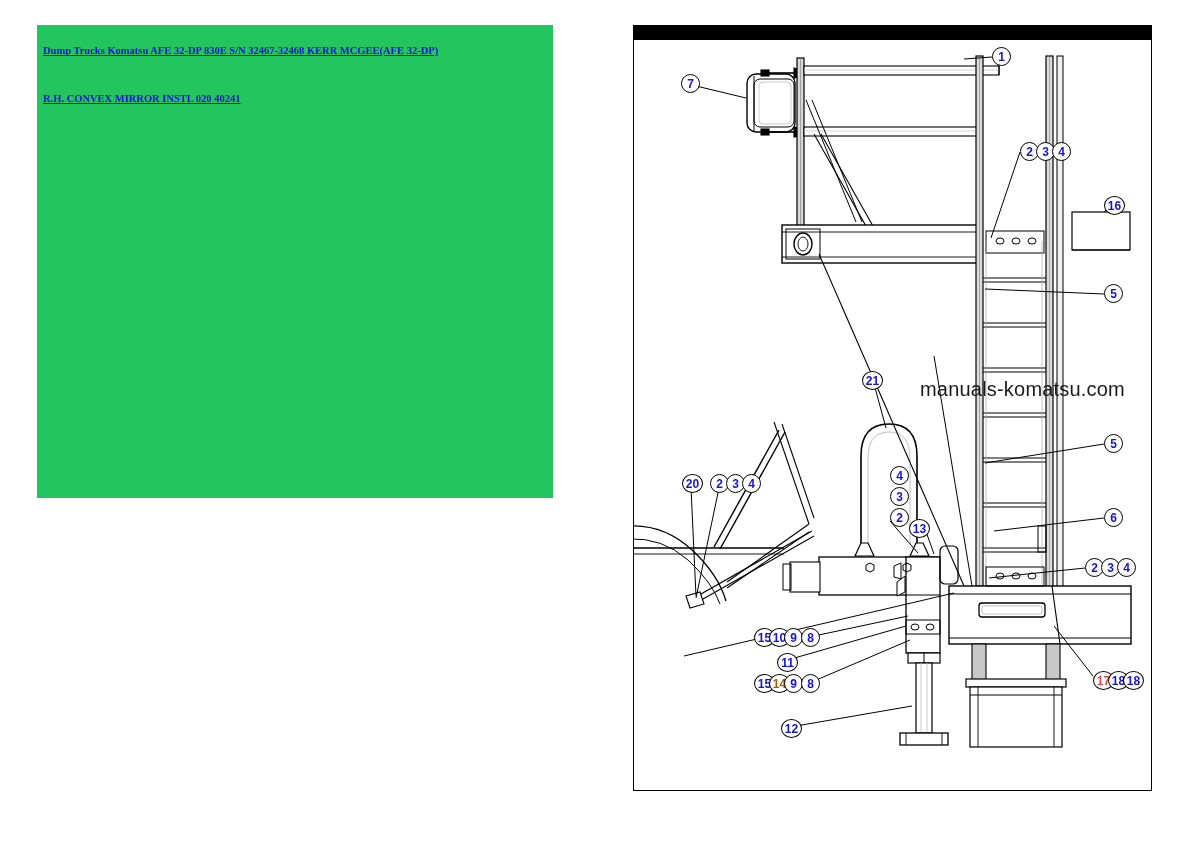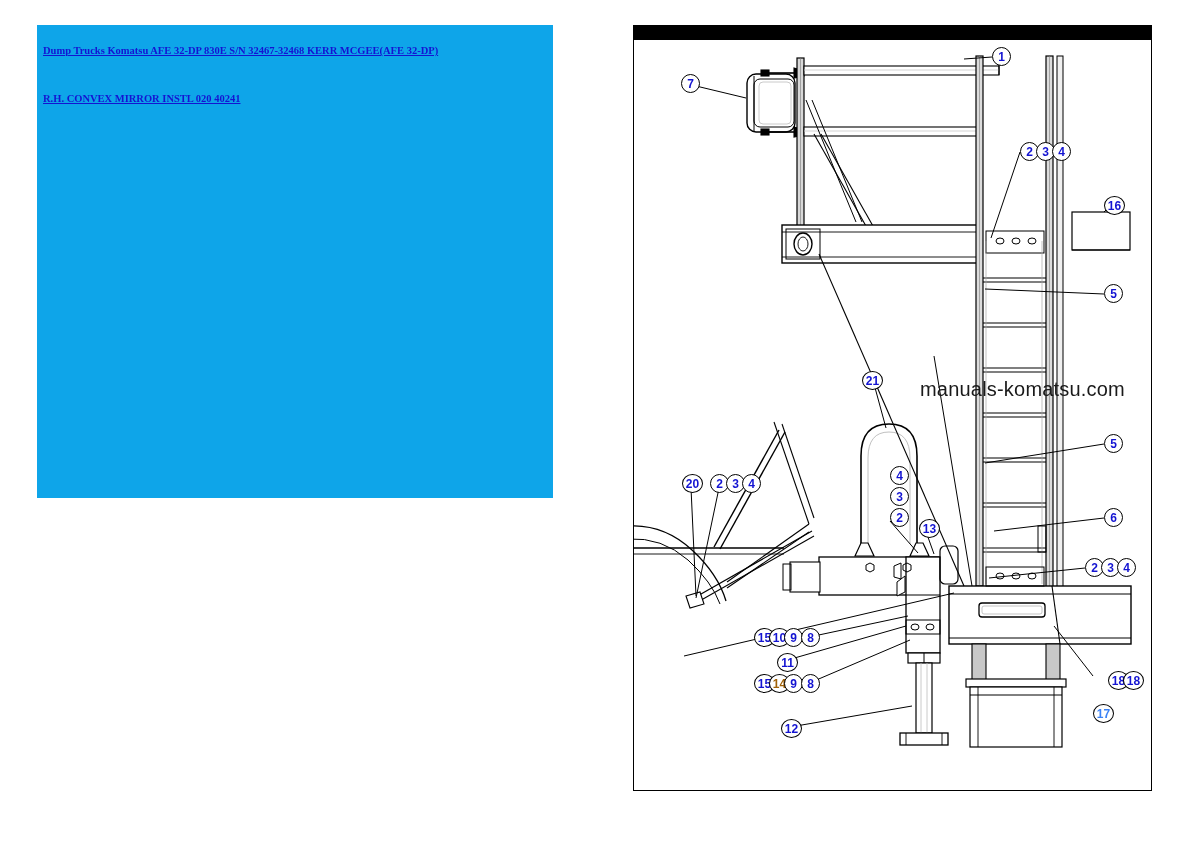--- a/index.html
+++ b/index.html
@@ -15,21 +15,21 @@
     overflow: hidden;
   }
 
   
   #left-panel {
     position: absolute;
     left: 37px;
     top: 25px;
     width: 516px;
     height: 473px;
-    background: #0ea5e9;
+    background: #22c55e;
   }
   .link-line {
     position: absolute;
     color: #1414d2;
     text-decoration: underline;
     font-family: "Liberation Serif", serif;
     font-weight: bold;
     white-space: nowrap;
     cursor: pointer;
     letter-spacing: 0px;
@@ -290,32 +290,32 @@
       <div class="balloon" style="left: 386px; top: 116px; color: rgb(20, 20, 210);">2</div>
       <div class="balloon" style="left: 402px; top: 116px; color: rgb(20, 20, 210);">3</div>
       <div class="balloon" style="left: 418px; top: 116px; color: rgb(20, 20, 210);">4</div>
       <div class="balloon wide" style="left: 470px; top: 170px; color: rgb(20, 20, 210);">16</div>
       <div class="balloon" style="left: 470px; top: 258px; color: rgb(20, 20, 210);">5</div>
       <div class="balloon" style="left: 470px; top: 408px; color: rgb(20, 20, 210);">5</div>
       <div class="balloon" style="left: 470px; top: 482px; color: rgb(20, 20, 210);">6</div>
       <div class="balloon" style="left: 451px; top: 532px; color: rgb(20, 20, 210);">2</div>
       <div class="balloon" style="left: 467px; top: 532px; color: rgb(20, 20, 210);">3</div>
       <div class="balloon" style="left: 483px; top: 532px; color: rgb(20, 20, 210);">4</div>
-      <div class="balloon wide" style="left: 459px; top: 678px; color: #3b82f6;">17</div>
+      <div class="balloon wide" style="left: 459px; top: 645px; color: #ef4444;">17</div>
       <div class="balloon wide" style="left: 474px; top: 645px; color: rgb(20, 20, 210);">18</div>
       <div class="balloon wide" style="left: 489px; top: 645px; color: rgb(20, 20, 210);">18</div>
       <div class="balloon wide" style="left: 228px; top: 345px; color: rgb(20, 20, 210);">21</div>
       <div class="balloon wide" style="left: 48px; top: 448px; color: rgb(20, 20, 210); text-align: center;">20</div>
       <div class="balloon" style="left: 76px; top: 448px; color: rgb(20, 20, 210);">2</div>
       <div class="balloon" style="left: 92px; top: 448px; color: rgb(20, 20, 210);">3</div>
       <div class="balloon" style="left: 108px; top: 448px; color: rgb(20, 20, 210);">4</div>
       <div class="balloon" style="left: 256px; top: 440px; color: rgb(20, 20, 210);">4</div>
       <div class="balloon" style="left: 256px; top: 461px; color: rgb(20, 20, 210);">3</div>
       <div class="balloon" style="left: 256px; top: 482px; color: rgb(20, 20, 210);">2</div>
-      <div class="balloon wide" style="left: 285px; top: 493px; color: rgb(20, 20, 210);">13</div>
+      <div class="balloon wide" style="left: 275px; top: 493px; color: rgb(20, 20, 210);">13</div>
       <div class="balloon wide" style="left: 120px; top: 602px; color: rgb(20, 20, 210);">15</div>
       <div class="balloon wide" style="left: 135px; top: 602px; color: rgb(20, 20, 210);">10</div>
       <div class="balloon" style="left: 150px; top: 602px; color: rgb(20, 20, 210);">9</div>
       <div class="balloon" style="left: 167px; top: 602px; color: rgb(20, 20, 210);">8</div>
       <div class="balloon wide" style="left: 143px; top: 627px; color: rgb(20, 20, 210);">11</div>
       <div class="balloon wide" style="left: 120px; top: 648px; color: rgb(20, 20, 210);">15</div>
       <div class="balloon wide" style="left: 135px; top: 648px; color: #a16207;">14</div>
       <div class="balloon" style="left: 150px; top: 648px; color: rgb(20, 20, 210);">9</div>
       <div class="balloon" style="left: 167px; top: 648px; color: rgb(20, 20, 210);">8</div>
       <div class="balloon wide" style="left: 147px; top: 693px; color: rgb(20, 20, 210);">12</div>

